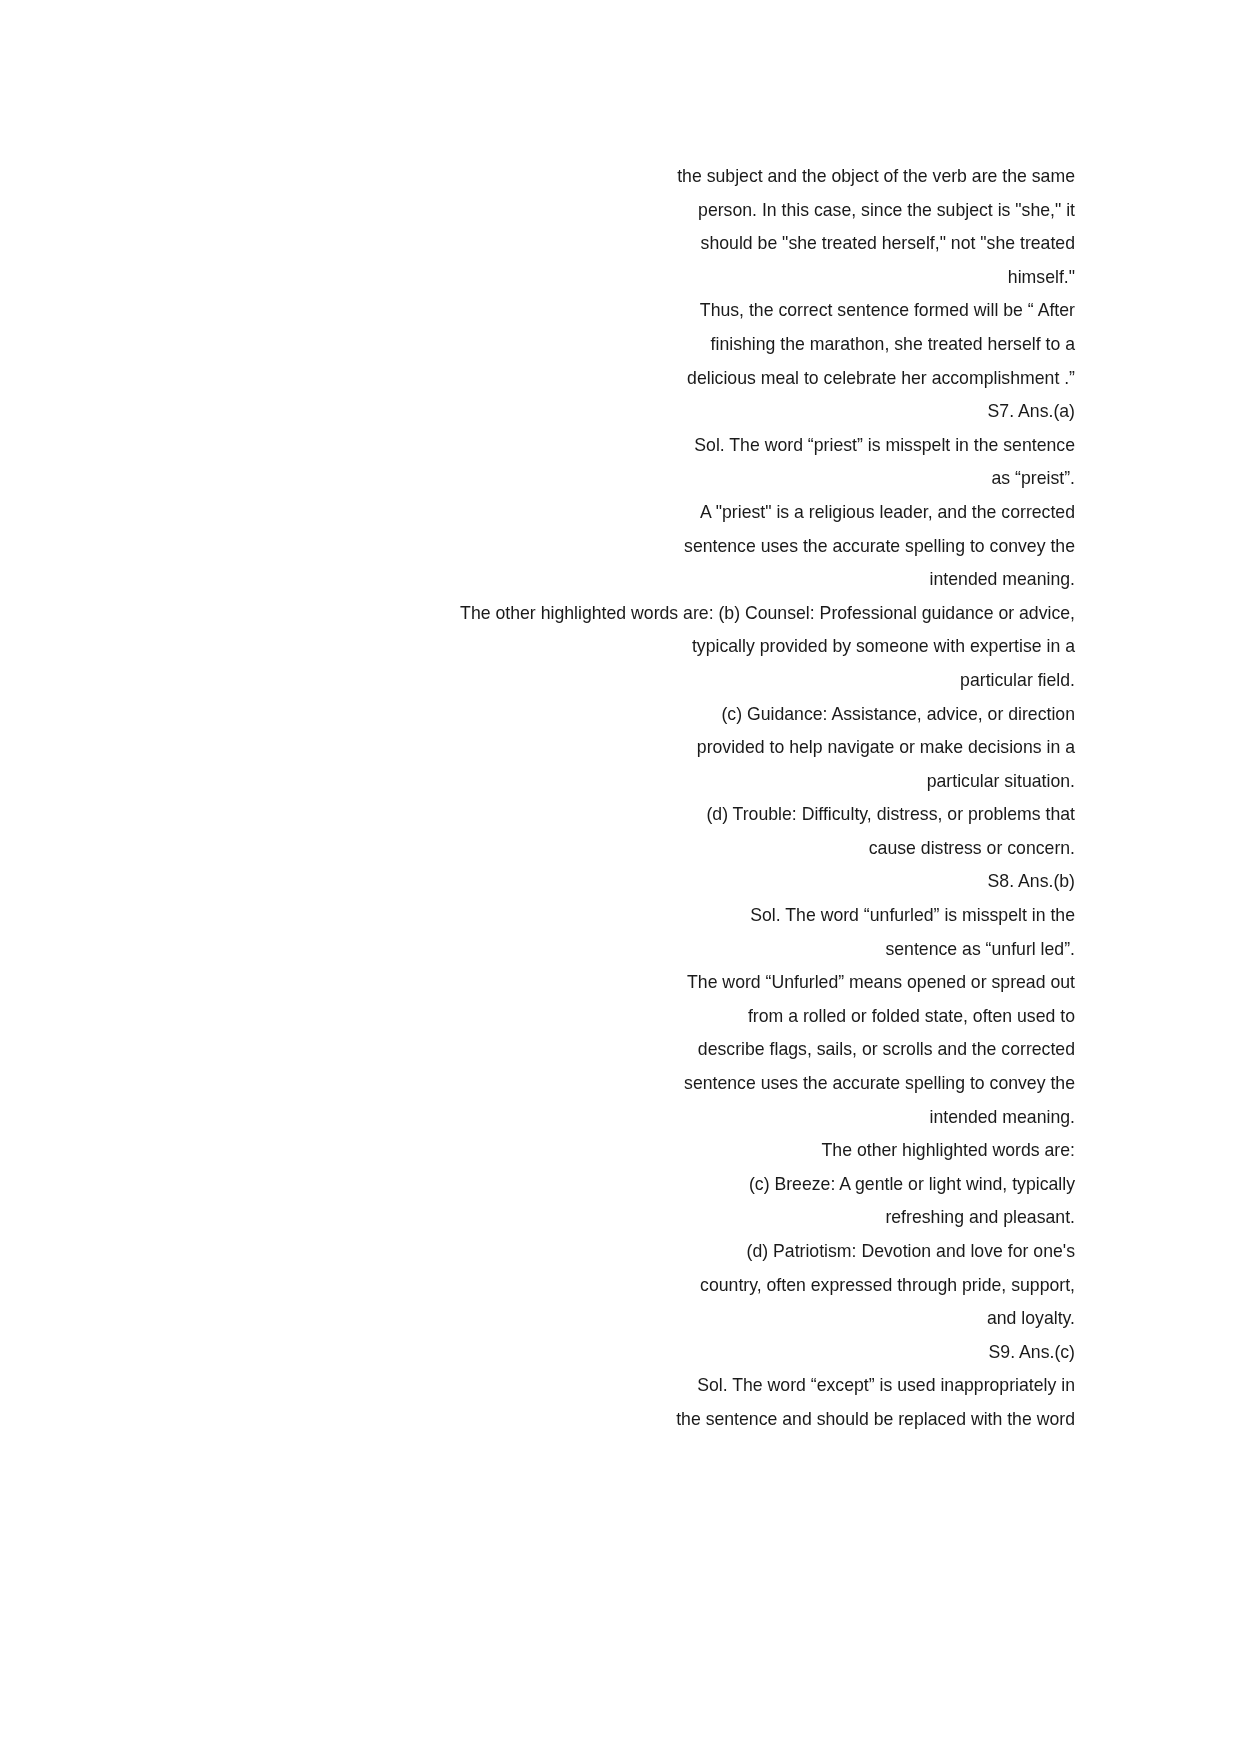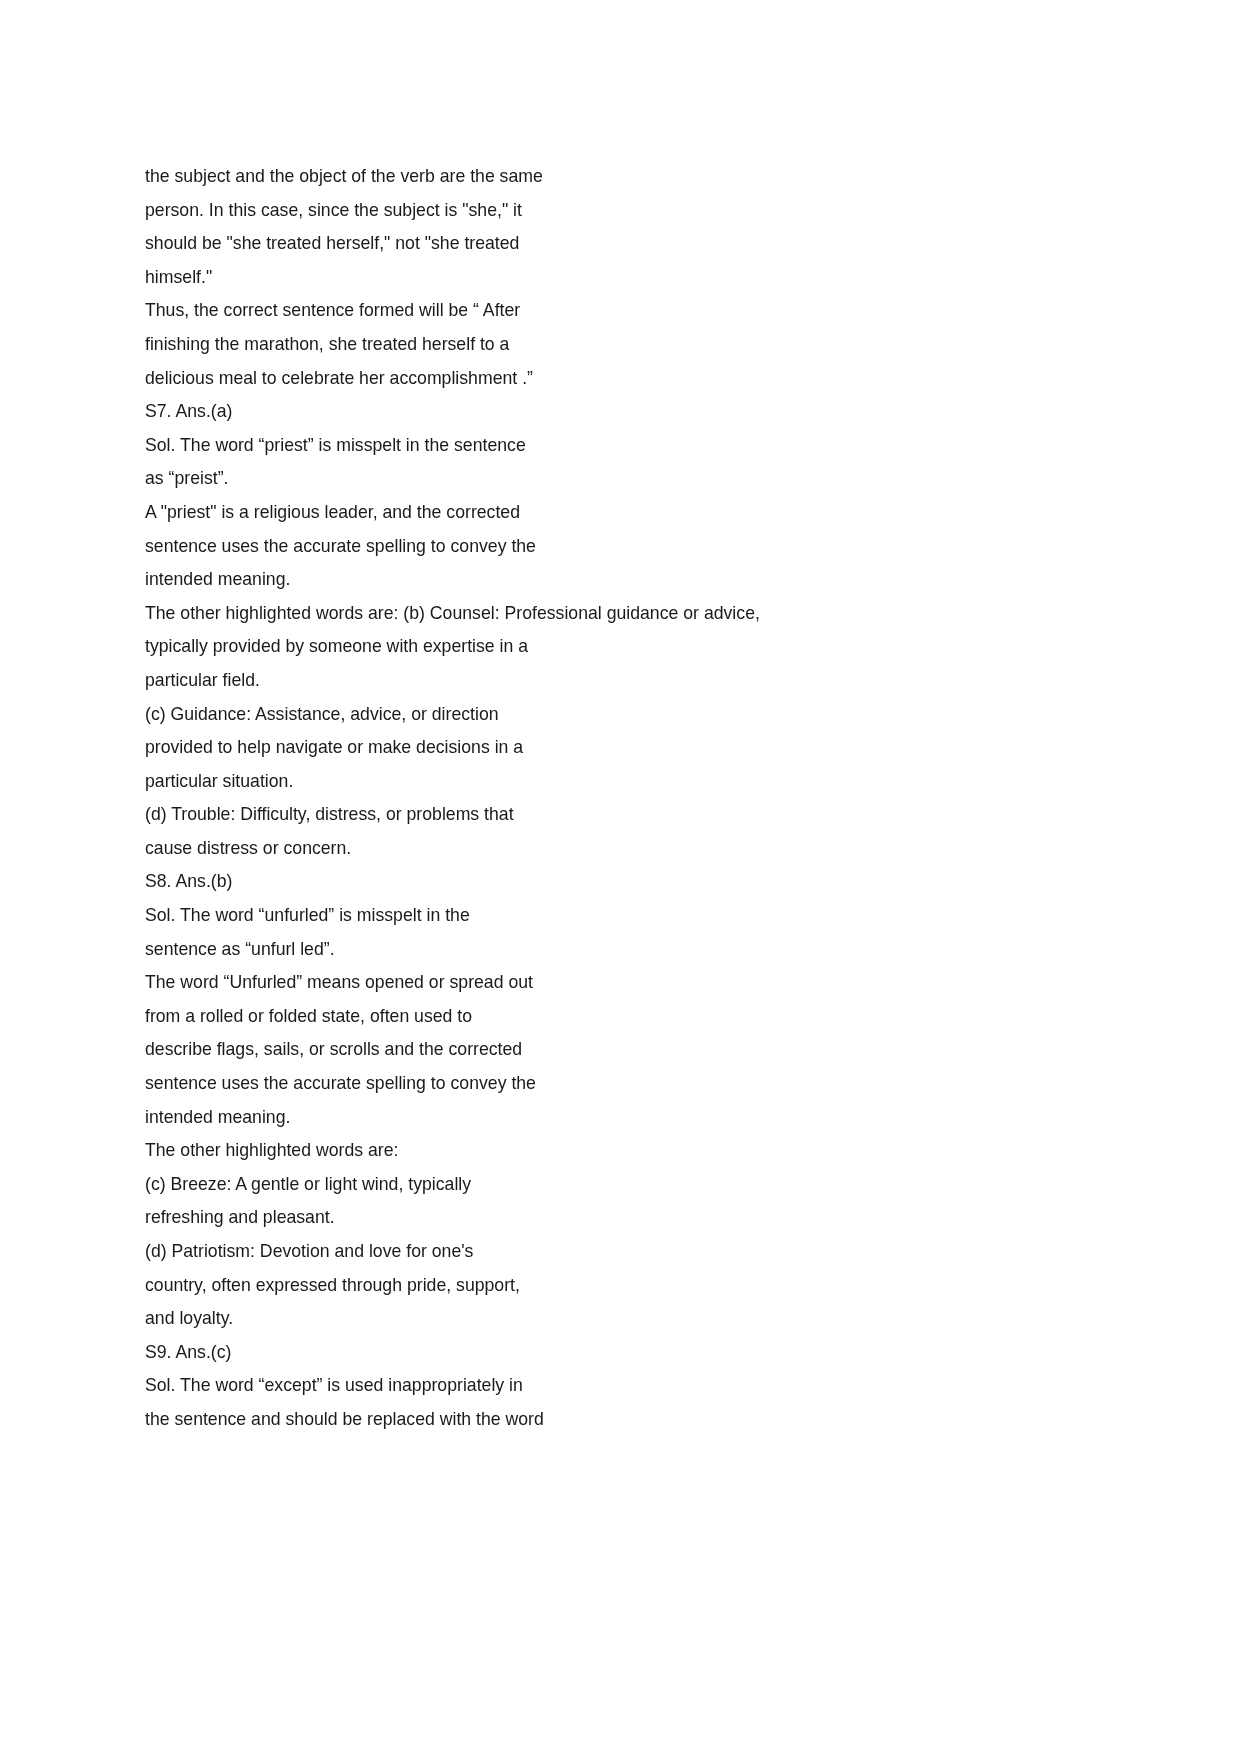--- a/index.html
+++ b/index.html
@@ -13,20 +13,21 @@
       position: relative;
       overflow: hidden;
     }
     .page {
       position: absolute;
       left: 0;
       top: 0;
       width: 1241px;
       height: 1754px;
       background: #ffffff;
+      text-align: right;
     }
     .content {
       position: absolute;
       left: 145px;
       top: 159px;
       width: 1000px;
     }
     .line {
       font-family: "Liberation Sans", sans-serif;
       font-size: 19px;

